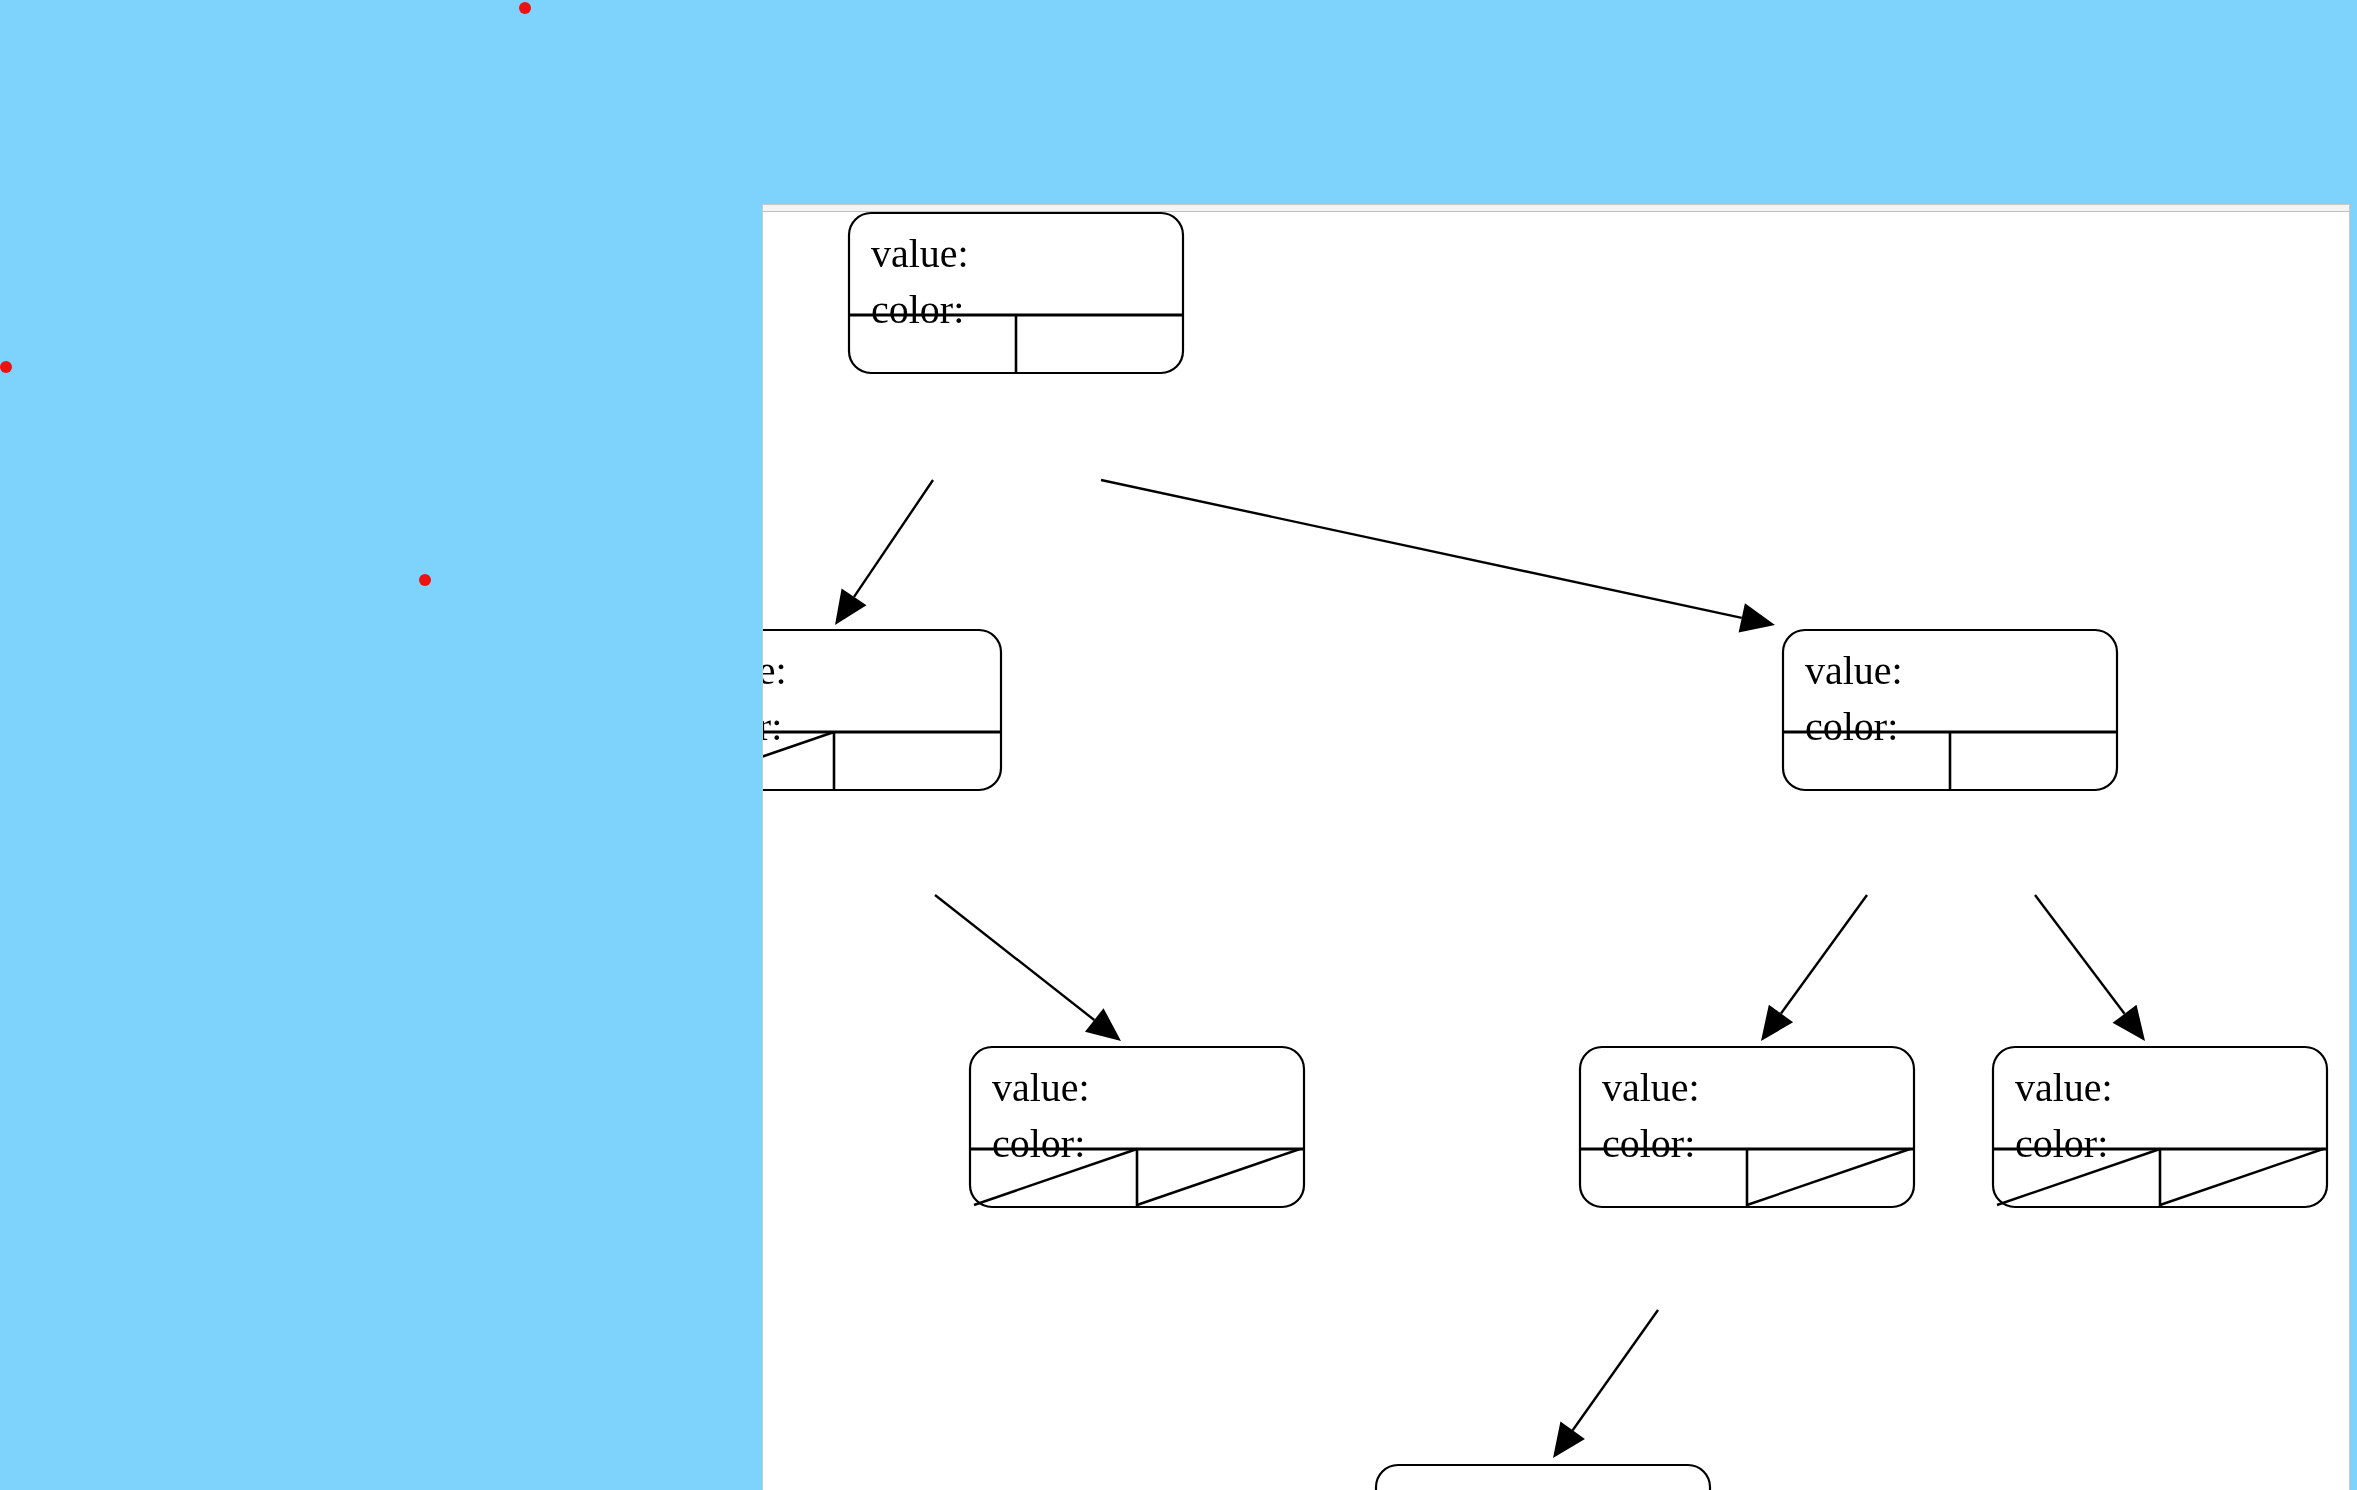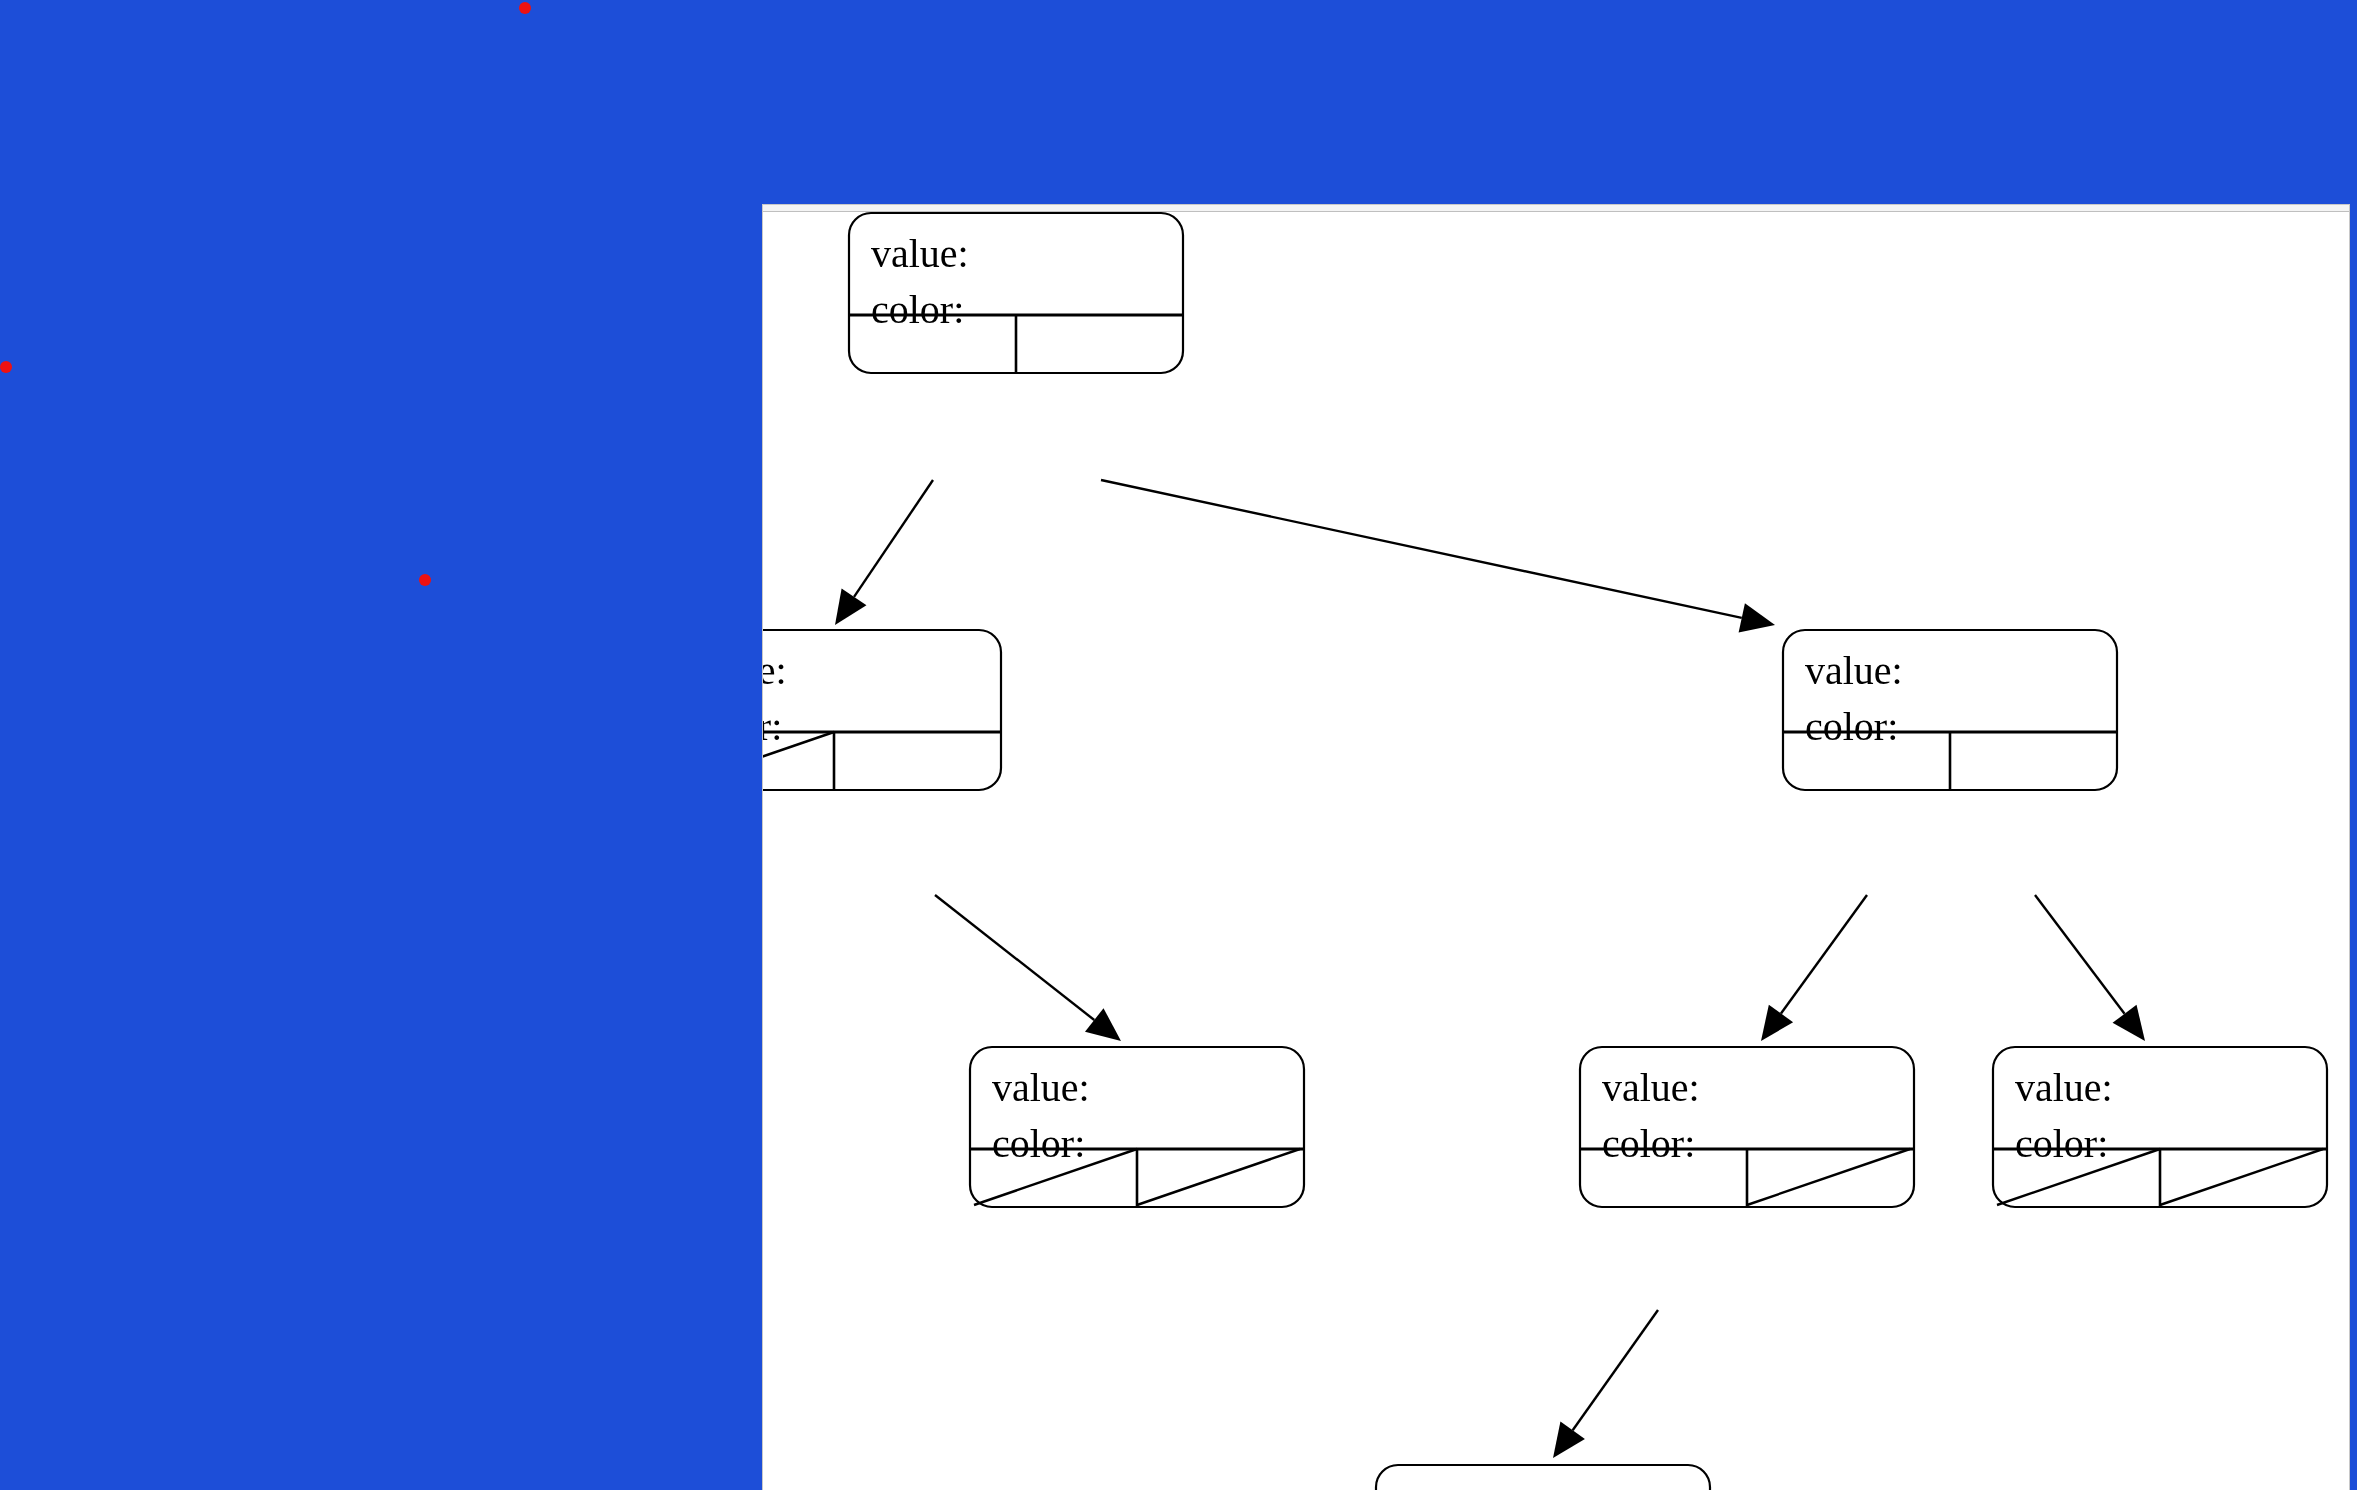--- a/index.html
+++ b/index.html
@@ -9,21 +9,21 @@
     background: #000000;
     width: 2357px;
     height: 1490px;
     overflow: hidden;
     font-family: "Liberation Serif", "DejaVu Serif", serif;
   }
   #root-canvas {
     position: relative;
     width: 2357px;
     height: 1490px;
-    background: #1d4ed8;
+    background: #7dd3fc;
   }
   .marker-dot {
     position: absolute;
     width: 12px;
     height: 12px;
     border-radius: 50%;
     background: #ee1111;
   }
   #doc-panel {
     position: absolute;

